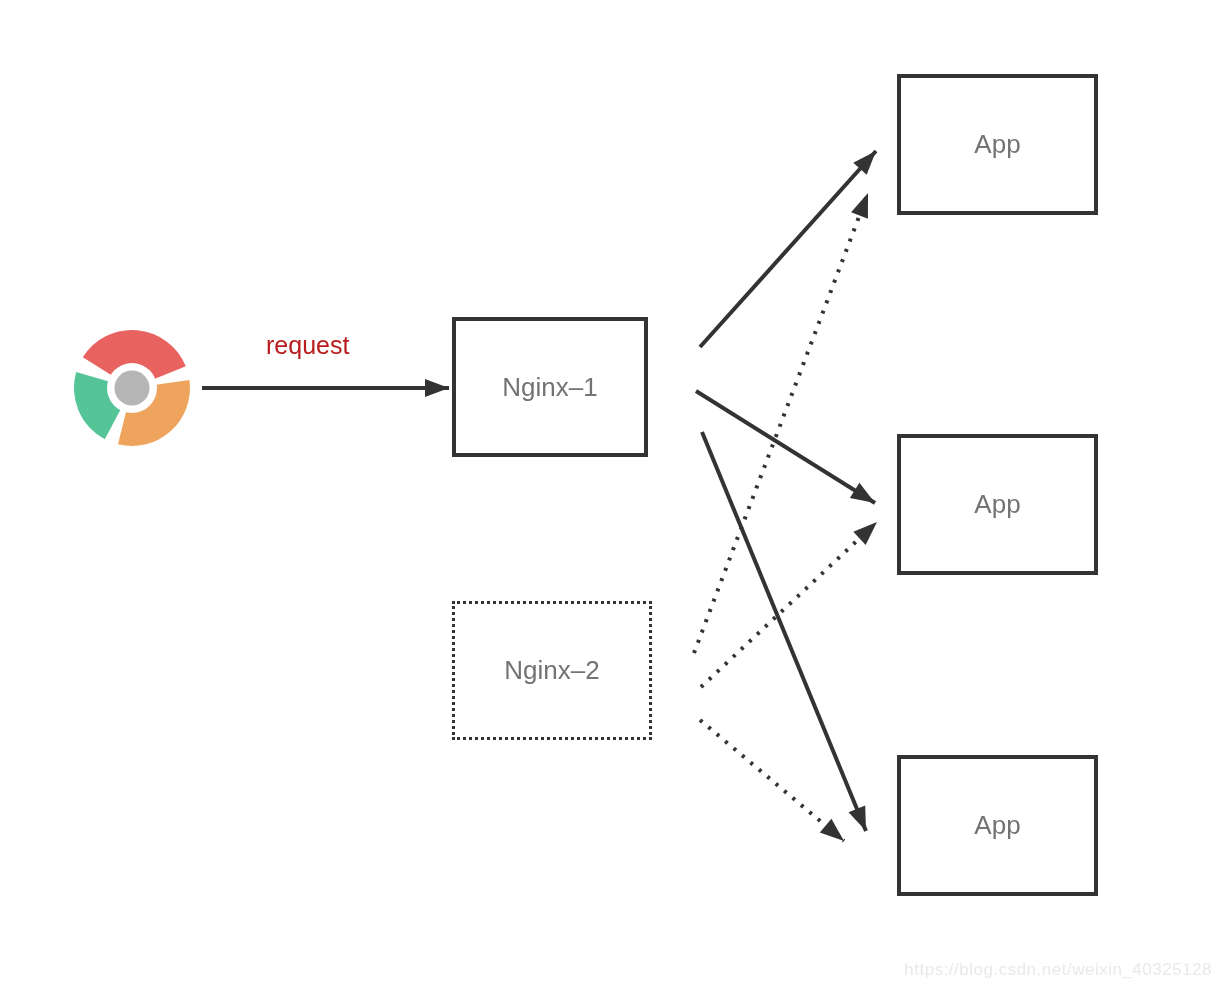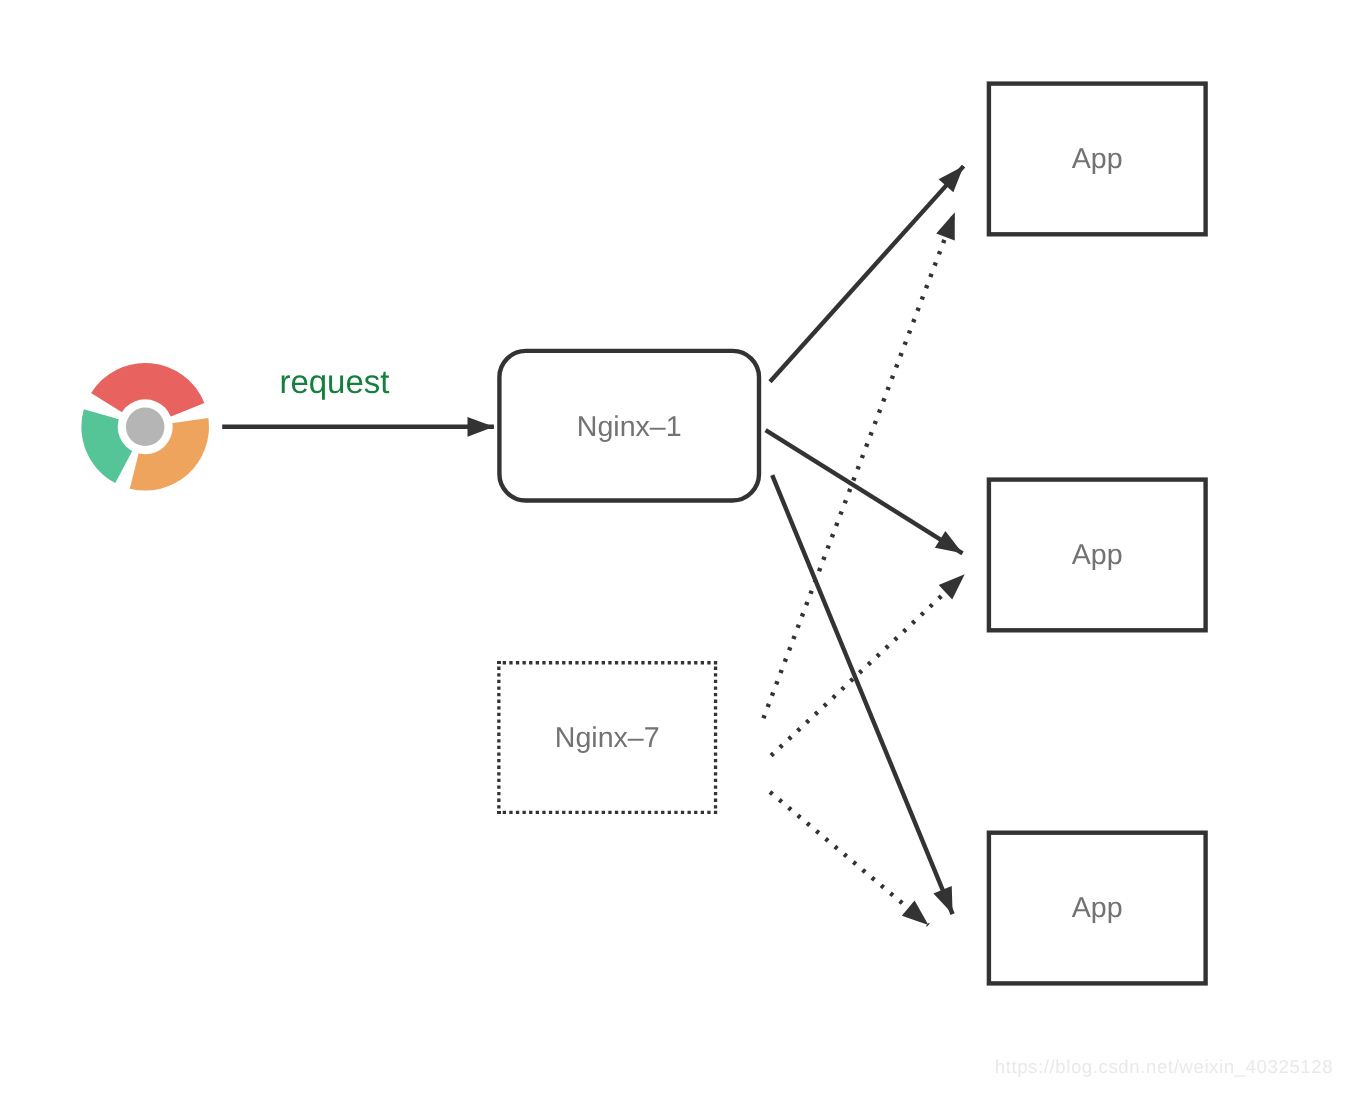--- a/index.html
+++ b/index.html
@@ -14,29 +14,29 @@
   #edges{position:absolute;left:0;top:0;width:1224px;height:994px;}
   .node{
     position:absolute;
     background:#ffffff;
     box-sizing:border-box;
     display:flex;align-items:center;justify-content:center;
     font-size:26px;color:#737373;
   }
   .node.solid{border:4px solid #333333;}
   .node.dotted{border:3px dotted #333333;}
-  #nginx1{left:452px;top:317px;width:240px;height:140px;border-radius:26px;}
+  #nginx1{left:452px;top:317px;width:196px;height:140px;}
   #nginx2{left:452px;top:601px;width:200px;height:139px;}
   #app1{left:897px;top:74px;width:201px;height:141px;}
   #app2{left:897px;top:434px;width:201px;height:141px;}
   #app3{left:897px;top:755px;width:201px;height:141px;}
   #browser{position:absolute;left:72px;top:328px;width:120px;height:120px;}
   #request-label{
-    position:absolute;left:254px;top:331px;
-    font-size:30px;color:#15803d;white-space:nowrap;
+    position:absolute;left:266px;top:331px;
+    font-size:25px;color:#b91c1c;white-space:nowrap;
   }
   #watermark{
     position:absolute;right:12px;top:960px;
     font-size:17px;color:#e9e9e9;letter-spacing:0.5px;white-space:nowrap;
   }
 </style>
 </head>
 <body>
 
 <div id="canvas">
@@ -68,21 +68,21 @@
       <circle cx="60" cy="60" r="17.5" fill="#B5B5B5"></circle>
     </svg>
   </div>
 
   <div id="request-label">request</div>
 
   <div id="nginx1" class="node solid">
     <span>Nginx–1</span>
   </div>
   <div id="nginx2" class="node dotted">
-    <span>Nginx–7</span>
+    <span>Nginx–2</span>
   </div>
 
   <div id="app1" class="node solid">
     <span>App</span>
   </div>
   <div id="app2" class="node solid">
     <span>App</span>
   </div>
   <div id="app3" class="node solid">
     <span>App</span>

